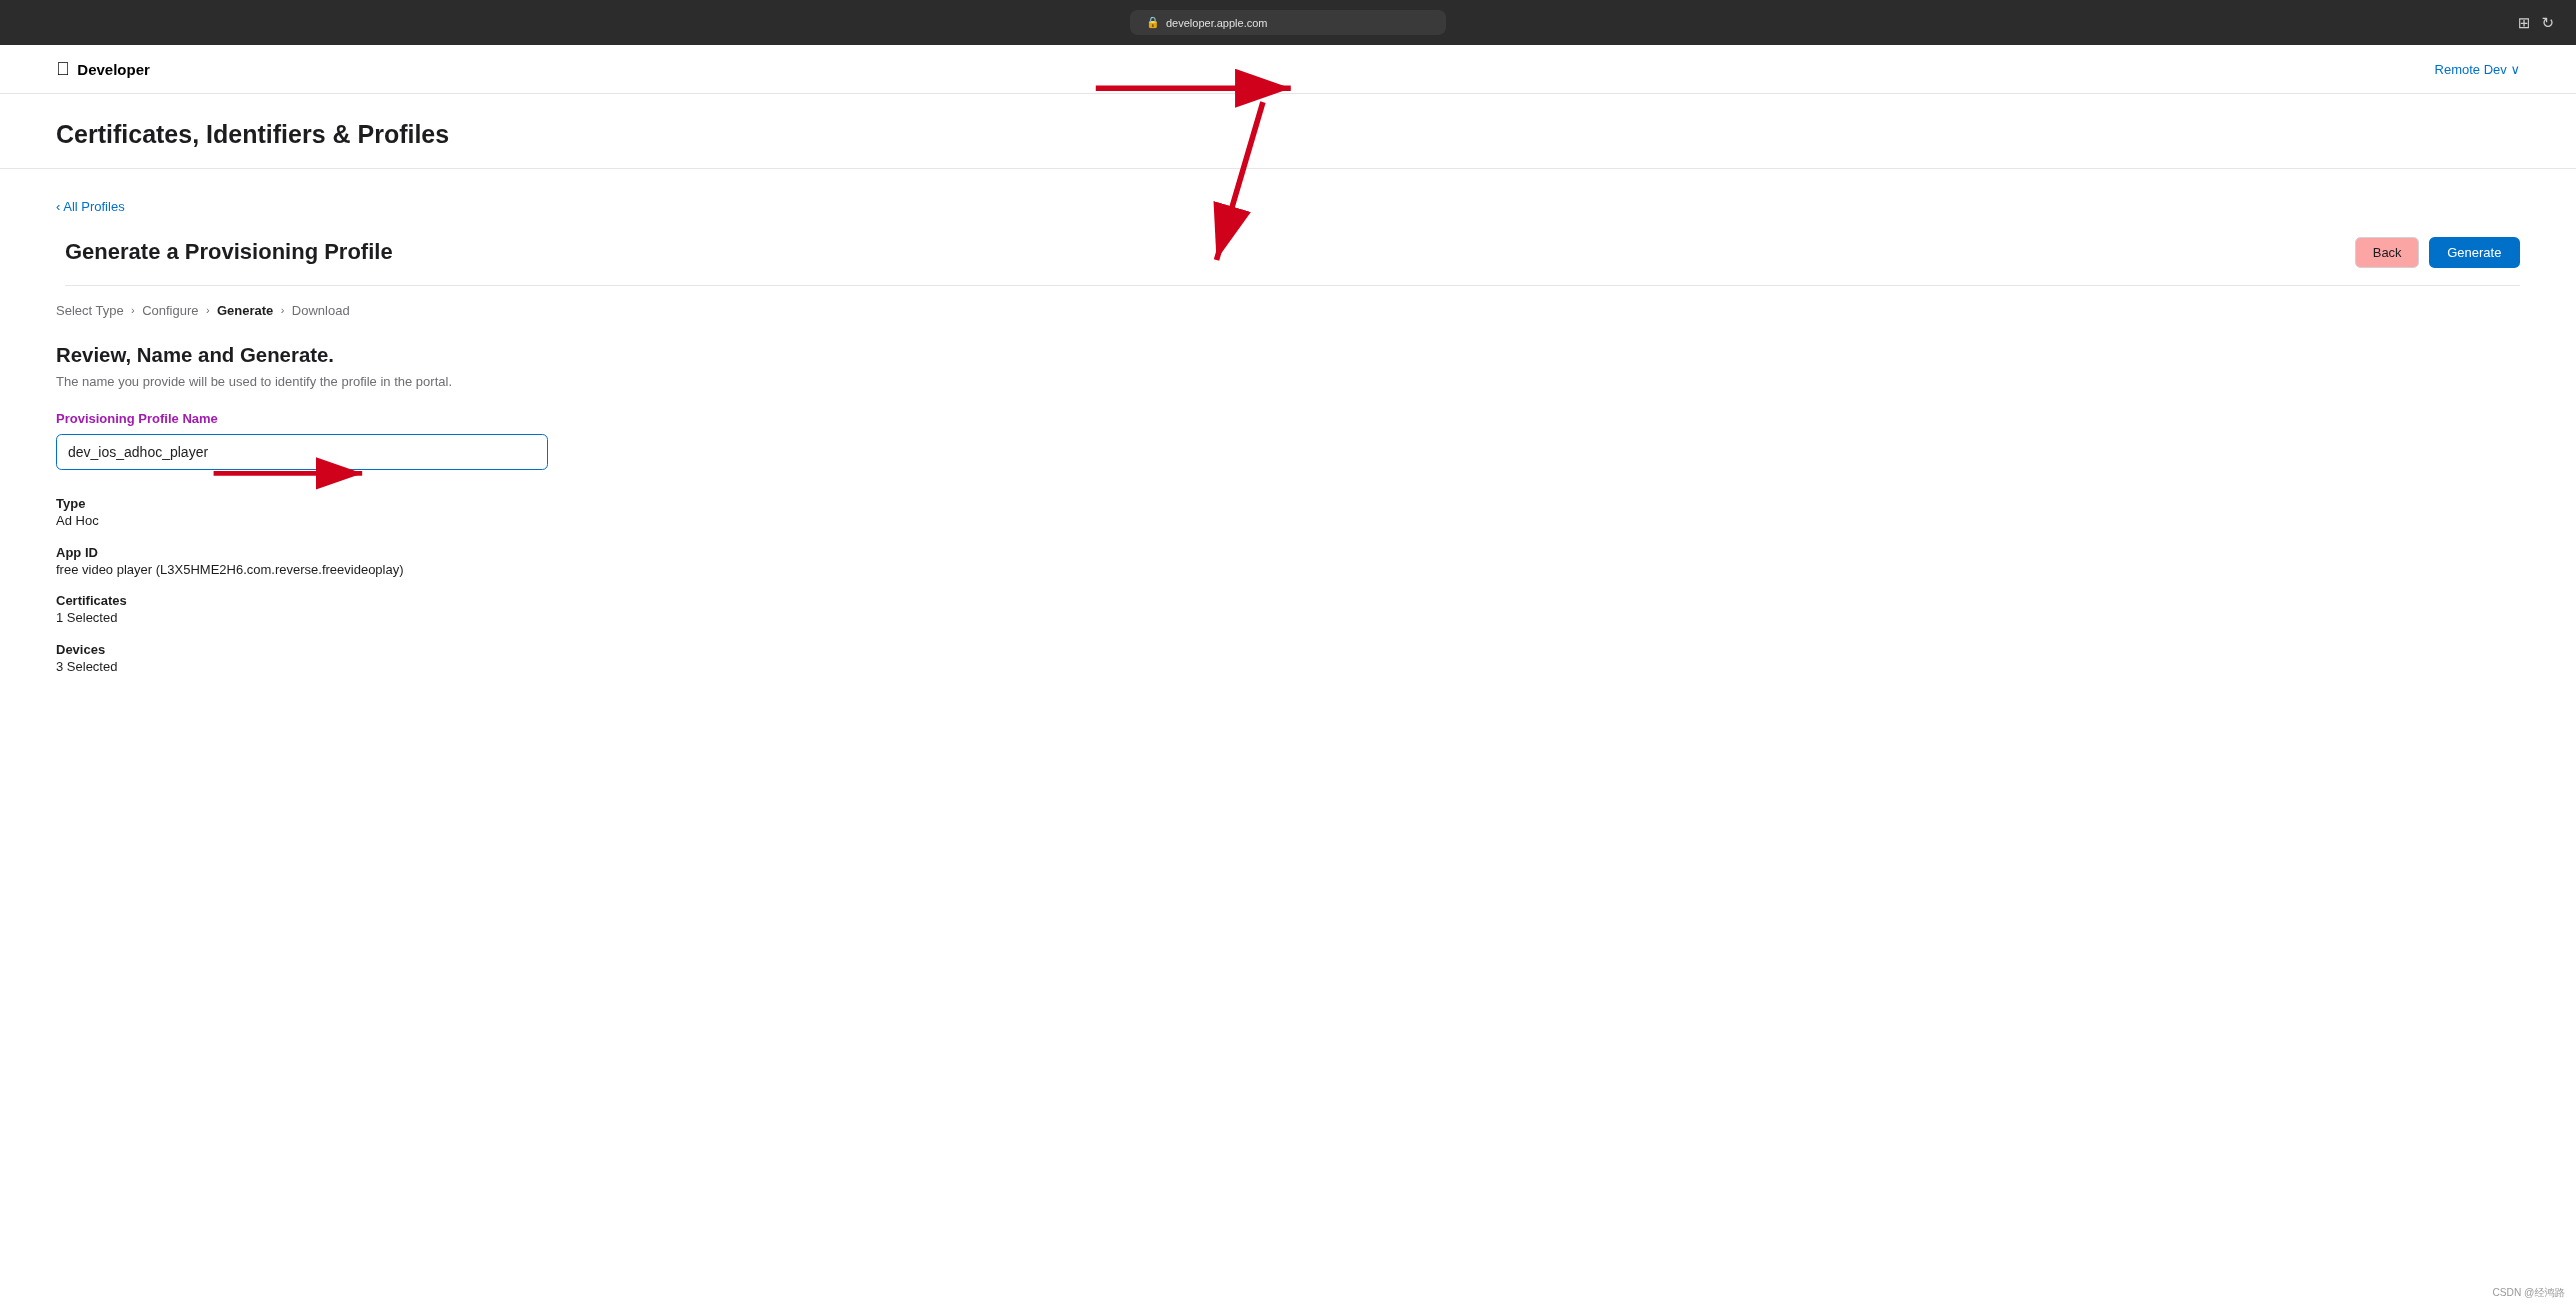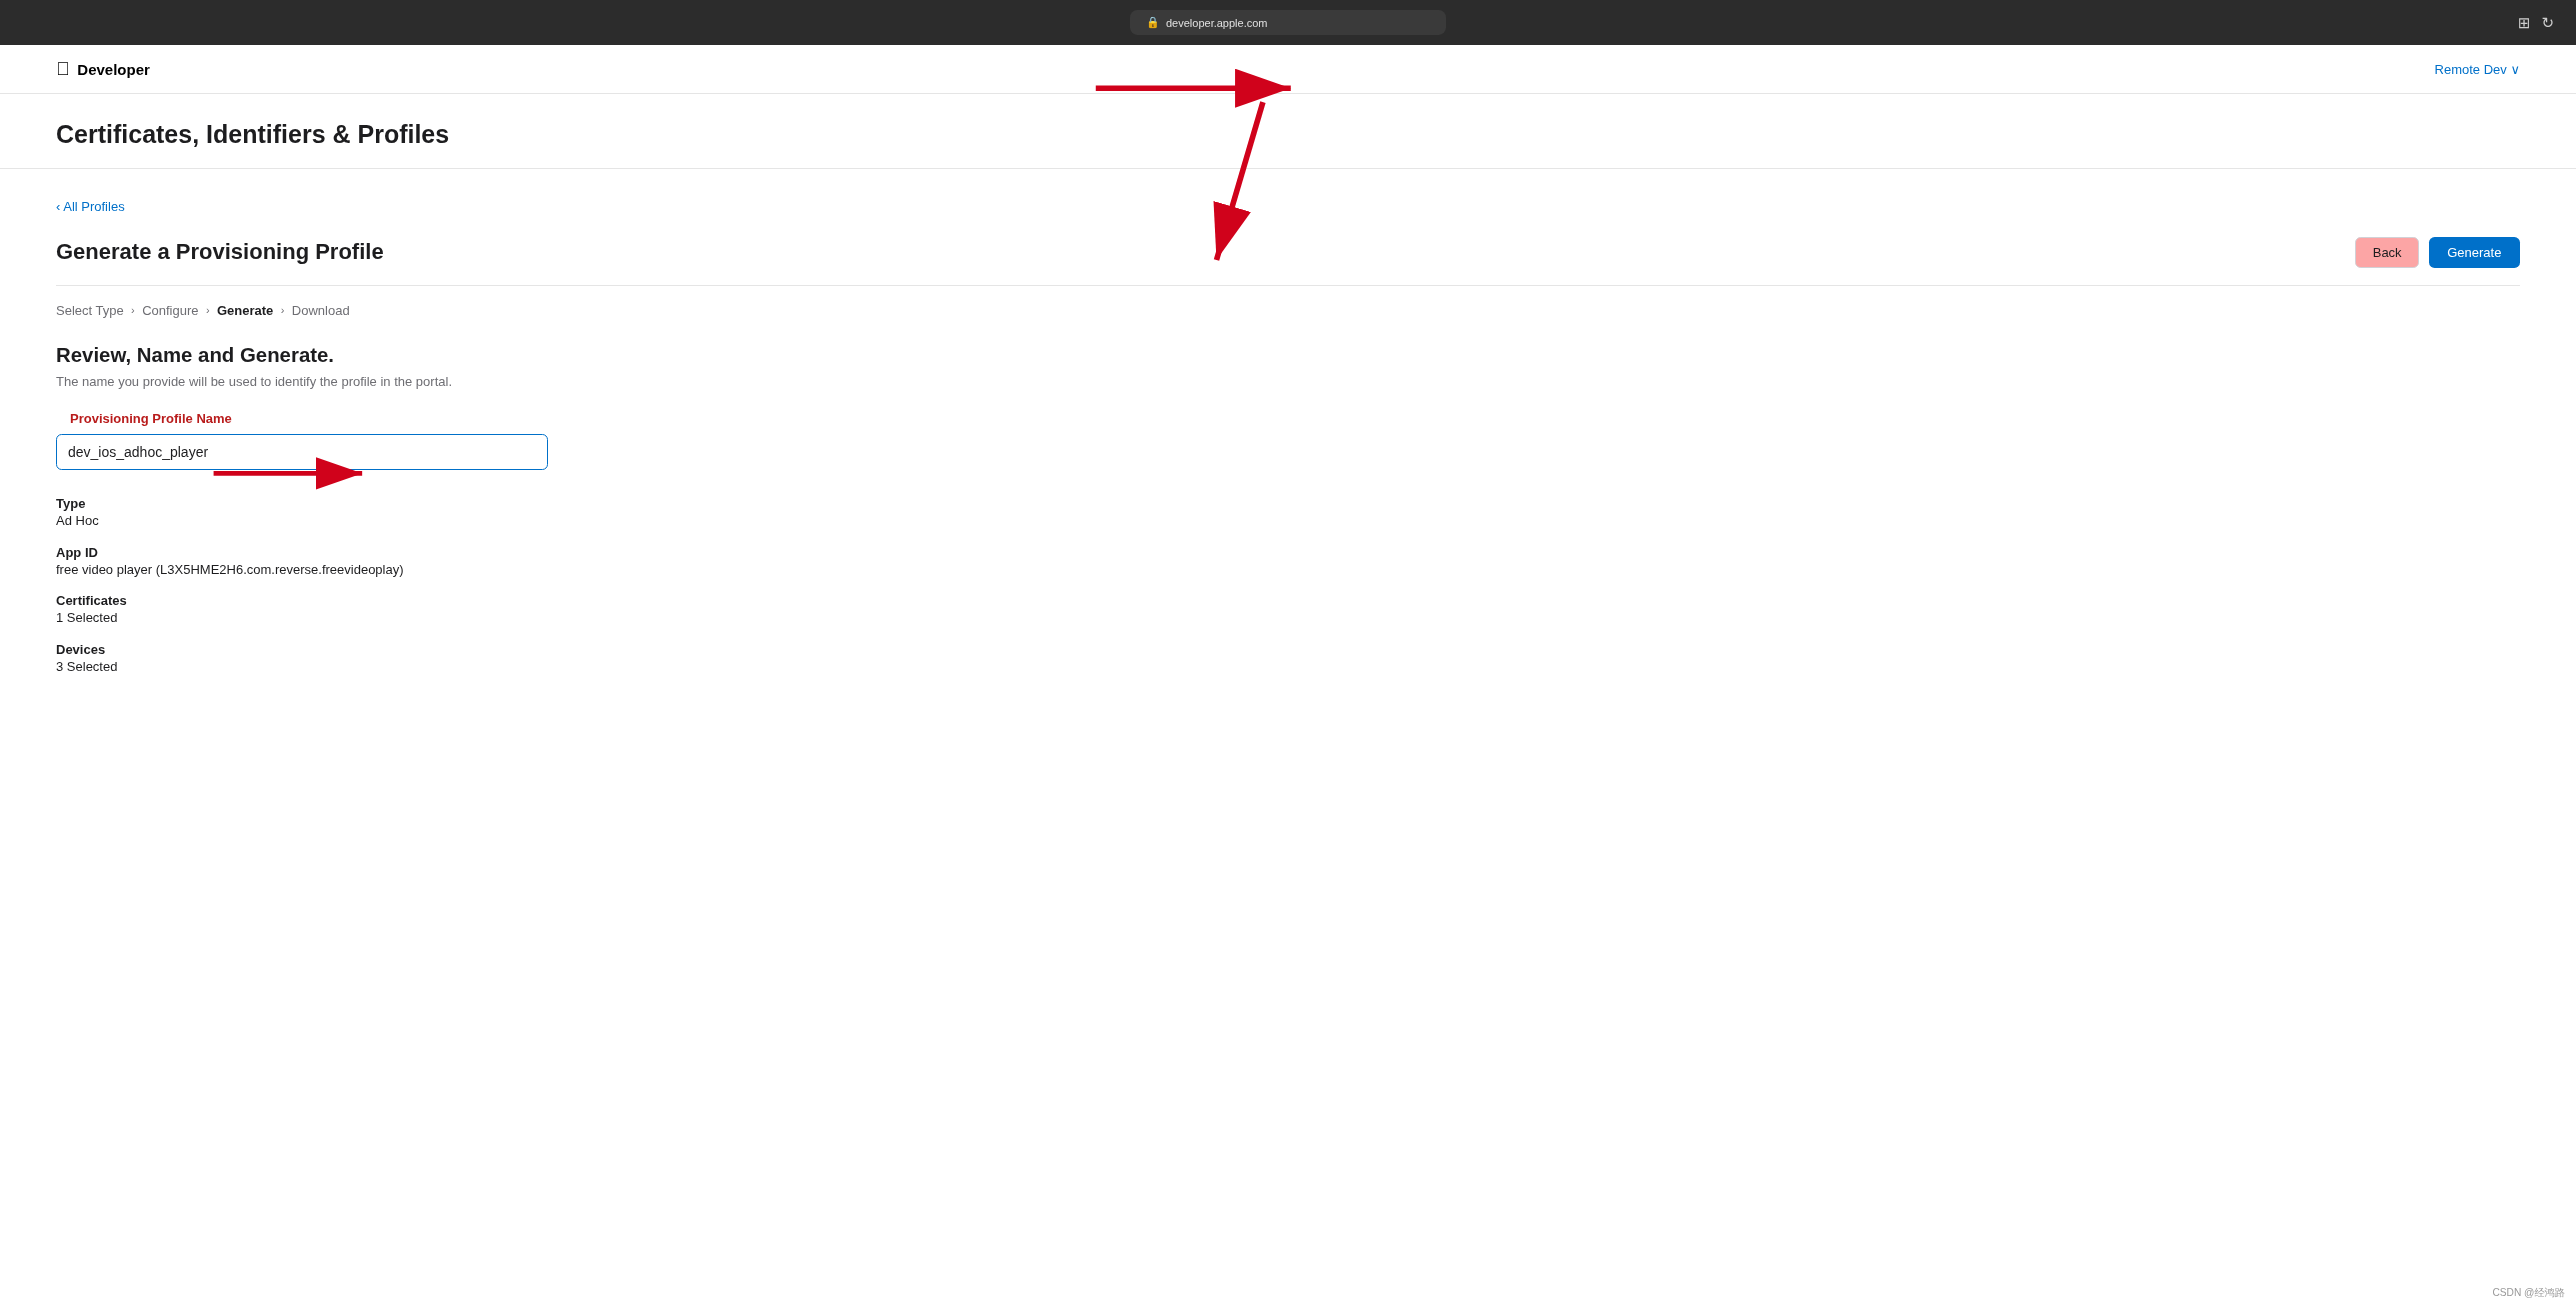--- a/index.html
+++ b/index.html
@@ -70,20 +70,21 @@
       cursor: pointer;
     }
 
     .section-header {
       display: flex;
       align-items: center;
       justify-content: space-between;
       margin-bottom: 16.7px;
       padding-bottom: 16.7px;
       border-bottom: 0.9px solid #e5e5e5;
+      margin-left: 9px;
     }
     .section-title { font-size: 22px; font-weight: 700; color: #1d1d1f; }
 
     .btn-group { display: flex; gap: 9.3px; }
     .btn-back {
       padding: 7.4px 16.7px;
       border: 0.9px solid #d1d1d6;
       border-radius: 5.6px;
       background: #fca5a5;
       color: #1d1d1f;
@@ -119,23 +120,22 @@
       font-size: 20.4px;
       font-weight: 700;
       color: #1d1d1f;
       margin-bottom: 7.4px;
     }
     .form-desc { font-size: 13px; color: #6e6e73; margin-bottom: 22px; }
 
     .field-label {
       font-size: 13px;
       font-weight: 600;
-      color: #b91c1c;
+      color: #a21caf;
       margin-bottom: 7.4px;
-      margin-left: 14px;
     }
     .profile-name-input {
       width: 492px;
       padding: 9.3px 11px;
       border: 1.9px solid #0070c9;
       border-radius: 5.6px;
       font-size: 14px;
       color: #1d1d1f;
       outline: none;
       display: block;

